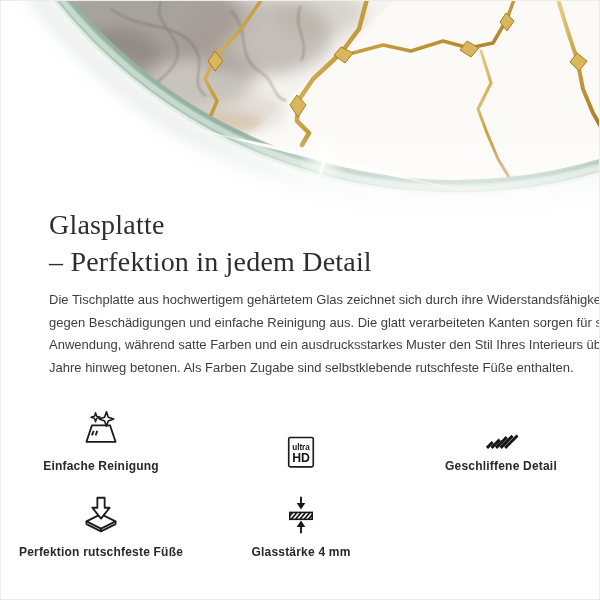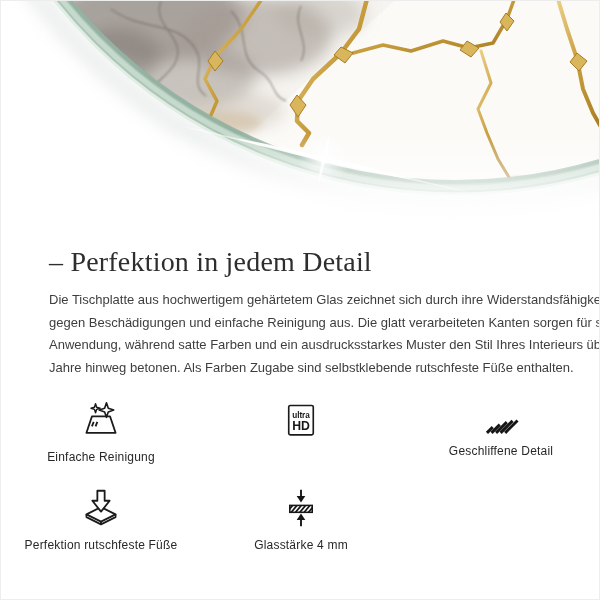--- a/index.html
+++ b/index.html
@@ -13,24 +13,24 @@
     font-family:"Liberation Serif","DejaVu Serif",serif;font-weight:400;
     font-size:28px;line-height:37px;color:#2e2e2e;margin:0;letter-spacing:.2px;
   }
   .desc{margin-top:9px;font-size:13px;line-height:22.5px;color:#3e3e3e;}
   .desc .line{white-space:nowrap;}
   .features{
     position:absolute;top:400px;left:0;width:600px;
     display:grid;grid-template-columns:repeat(3,1fr);row-gap:14px;
   }
   .feature{
-    height:72px;display:flex;flex-direction:column;align-items:center;
+    height:72px;display:flex;flex-direction:column;align-items:center;justify-content:flex-end;
   }
   .feature .icon-box{display:flex;align-items:flex-end;justify-content:center;}
-  .feature-label{margin-top:9px;font-size:12px;color:#282828;letter-spacing:.2px;}
+  .feature-label{margin-top:9px;font-size:12px;color:#282828;letter-spacing:.2px;font-weight:bold;}
   .ico{stroke:#1b1b1b;fill:none;stroke-width:2;stroke-linejoin:round;}
   .ico-filled{fill:#161616;stroke:none;}
   svg text{font-family:"Liberation Sans",sans-serif;}
 </style>
 </head>
 <body>
 
 <div class="page">
 
   <div class="hero">
@@ -122,21 +122,21 @@
         <g transform="rotate(103)">
             <ellipse rx="24" ry="1.6" fill="#fff" opacity=".8"></ellipse>
           </g>
         <circle r="4" fill="#fff"></circle>
       </g>
     </svg>
   </div>
 
   <div class="content">
     <h1 class="title">
-      <br>
+      <span>Glasplatte</span><br>
       <span>– Perfektion in jedem Detail</span>
     </h1>
     <div class="desc">
       <div class="line">Die Tischplatte aus hochwertigem gehärtetem Glas zeichnet sich durch ihre Widerstandsfähigkeit</div>
       <div class="line">gegen Beschädigungen und einfache Reinigung aus. Die glatt verarbeiteten Kanten sorgen für sichere</div>
       <div class="line">Anwendung, während satte Farben und ein ausdrucksstarkes Muster den Stil Ihres Interieurs über viele</div>
       <div class="line">Jahre hinweg betonen. Als Farben Zugabe sind selbstklebende rutschfeste Füße enthalten.</div>
     </div>
   </div>
 

